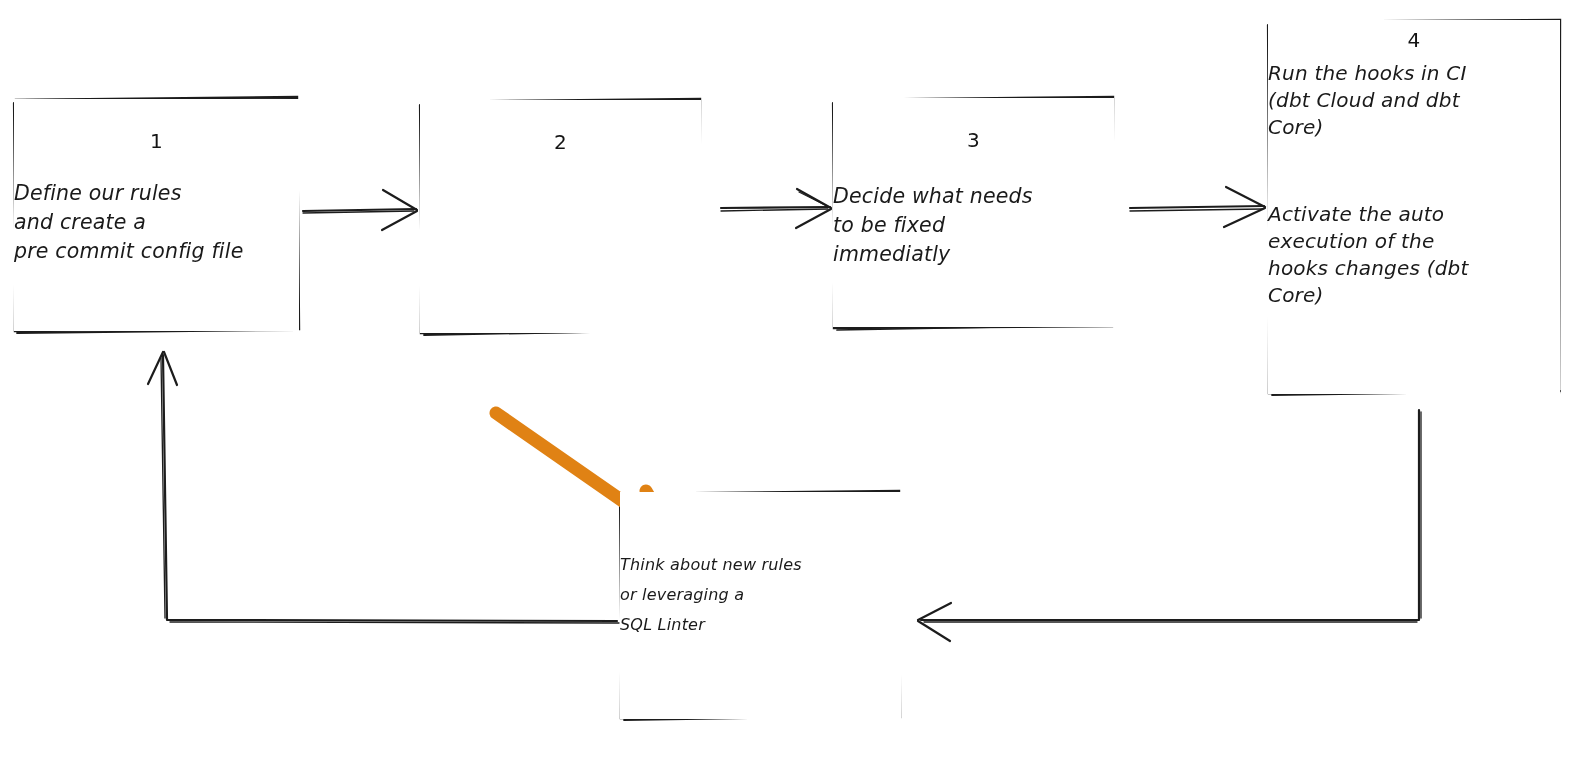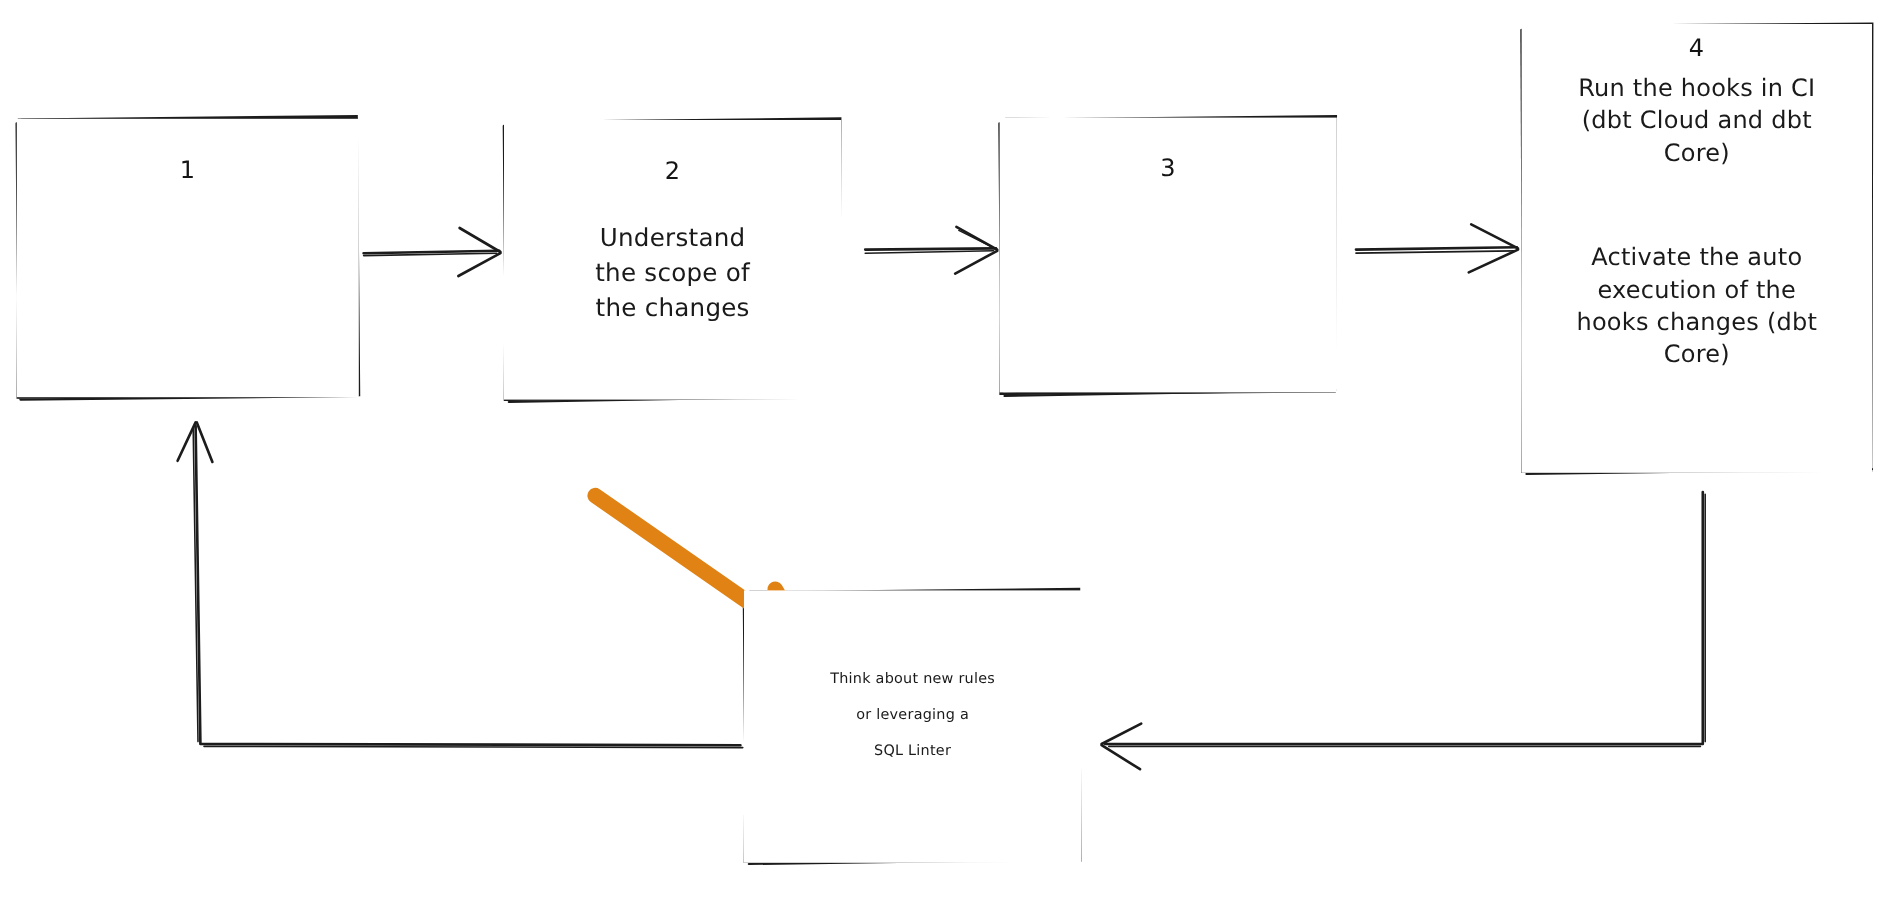--- a/index.html
+++ b/index.html
@@ -39,47 +39,48 @@
     text-align: center;
     font-family: "DejaVu Sans", sans-serif;
     font-size: 20px;
     color: #141414;
     letter-spacing: 0.5px;
     margin-top: 30px;
     min-height: 24px;
   }
   .node-body {
     width: 100%;
-    text-align: center;
+    text-align: left;
     font-family: "DejaVu Sans", sans-serif;
     font-size: 20.5px;
     line-height: 29px;
     color: #1a1a1a;
     white-space: pre-line;
     letter-spacing: 0.2px;
+    font-style: italic;
   }
   
   #node-1 { left: 14px;   top: 99px;  width: 285px;  height: 232px; }
   #node-2 { left: 420px;  top: 100px; width: 281px;  height: 233px; }
   #node-3 { left: 833px;  top: 98px;  width: 281px;  height: 229px; }
   #node-4 { left: 1268px; top: 20px;  width: 292px;  height: 374px; }
   #node-5 { left: 620px;  top: 492px; width: 281px;  height: 227px; }
 
   #node-1 .node-body { margin-top: 26px; }
   #node-2 .node-body { margin-top: 30px; }
   #node-3 .node-body { margin-top: 30px; }
   #node-4 .node-number { margin-top: 8px; }
   #node-4 .node-body {
     margin-top: 8px;
     font-size: 20px;
     line-height: 27px;
   }
   #node-5 .node-body {
     margin-top: 58px;
-    font-size: 12px;
+    font-size: 16px;
     line-height: 30px;
   }
   .spacer-block { height: 26px; }
 </style>
 </head>
 <body>
 
 <div id="canvas">
 
   <svg id="sketch-layer" viewBox="0 0 1584 757">
@@ -172,31 +173,34 @@
     <g fill="none" stroke="#5f9e21" stroke-width="9" stroke-linecap="round" stroke-linejoin="round">
       <path d="M857,132 L876,165 L896,110"></path>
     </g>
     <g fill="none" stroke="#5f9e21" stroke-width="9" stroke-linecap="round" stroke-linejoin="round">
       <path d="M1292,53 L1311,86 L1331,31"></path>
     </g>
   </svg>
 
   <div class="node" id="node-1">
     <div class="node-number">1</div>
+    <div class="node-body">Define our rules
+and create a
+pre commit config file</div>
   </div>
 
   <div class="node" id="node-2">
     <div class="node-number">2</div>
-    <div class="node-body">Understand
-the scope of
-the changes</div>
   </div>
 
   <div class="node" id="node-3">
     <div class="node-number">3</div>
+    <div class="node-body">Decide what needs
+to be fixed
+immediatly</div>
   </div>
 
   <div class="node" id="node-4">
     <div class="node-number">4</div>
     <div class="node-body">Run the hooks in CI
 (dbt Cloud and dbt
 Core)</div>
     <div class="spacer-block"></div>
     <div class="spacer-block"></div>
     <div class="node-body">Activate the auto

